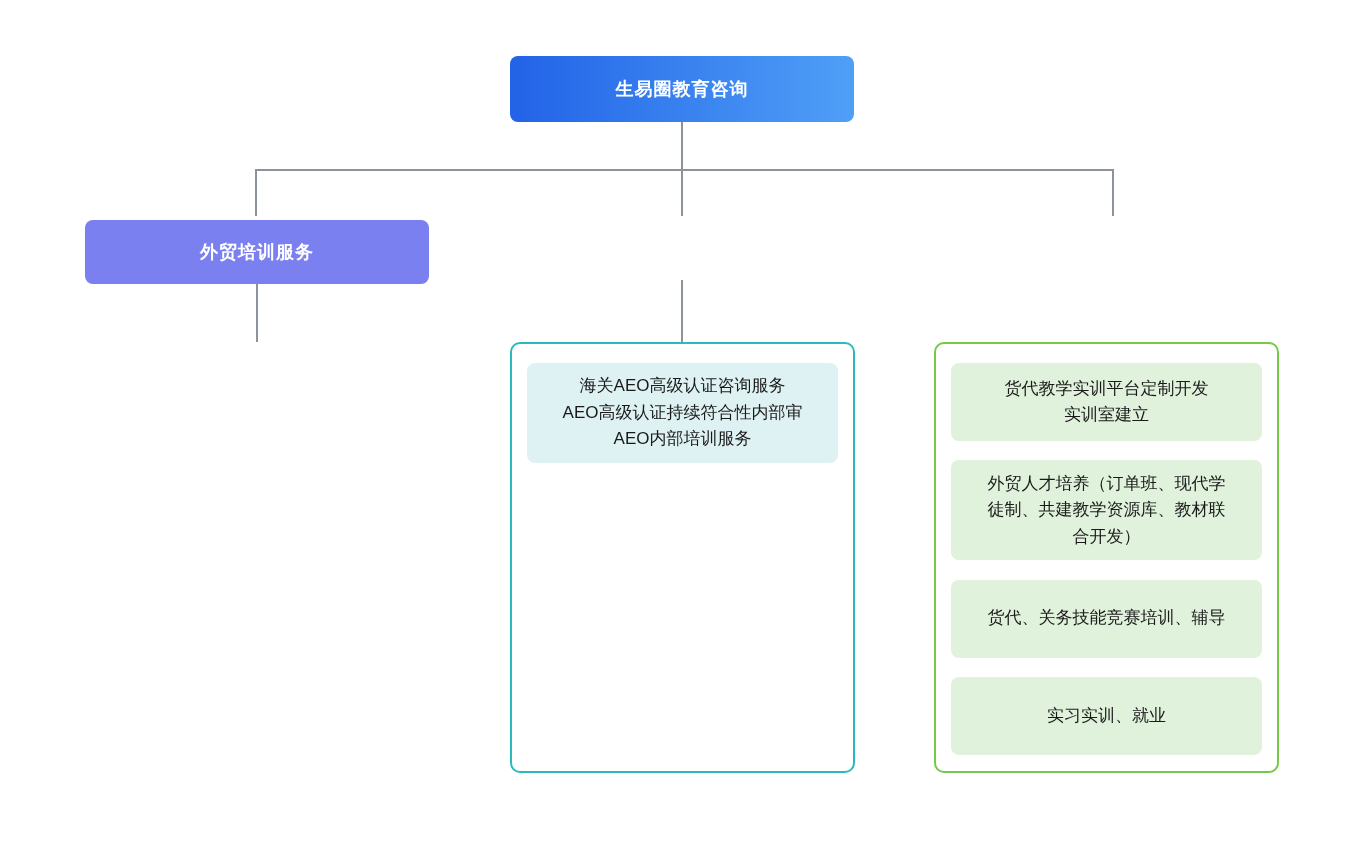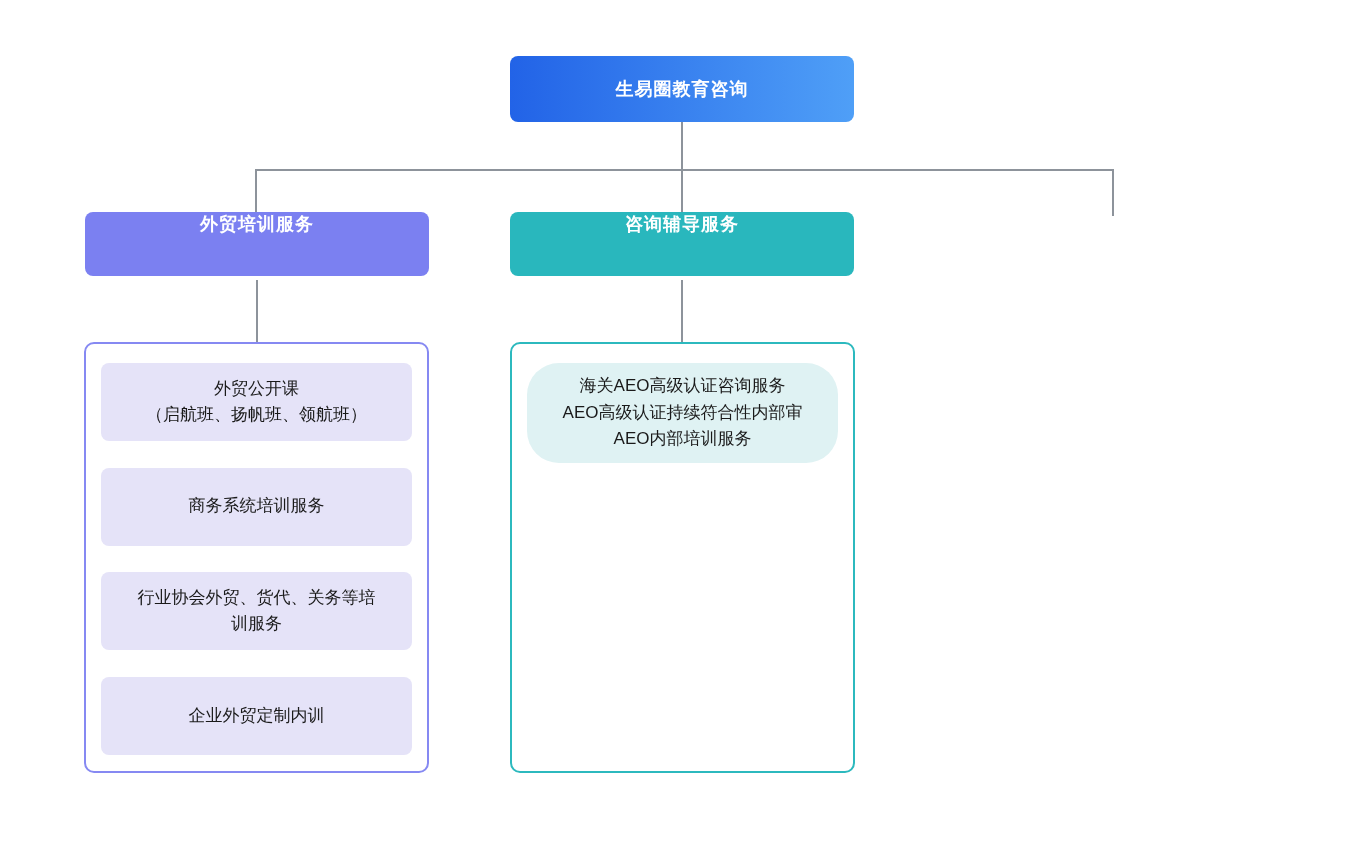--- a/index.html
+++ b/index.html
@@ -37,29 +37,30 @@
     font-weight: 700;
     display: flex;
     align-items: center;
     justify-content: center;
     letter-spacing: 1px;
   }
 
   
   .branch-header {
     position: absolute;
-    top: 212px;
+    top: 220px;
     width: 344px;
     height: 64px;
     border-radius: 8px;
     background: var(--hdr, #888);
     color: #ffffff;
     font-size: 18px;
     font-weight: 700;
     display: flex;
+    align-items: center;
     justify-content: center;
     letter-spacing: 1px;
   }
   .branch-header.b1 { left: 85px; }
   .branch-header.b2 { left: 510px; }
   .branch-header.b3 { left: 935px; }
 
   
   .branch-box {
     position: absolute;
@@ -87,21 +88,21 @@
     font-size: 17px;
     line-height: 1.55;
     display: flex;
     align-items: center;
     justify-content: center;
     text-align: center;
     white-space: pre-line;
     padding: 2px 10px;
     box-sizing: border-box;
   }
-  .item.tall { min-height: 100px; border-radius: 32px; }
+  .item.tall { min-height: 100px; }
 </style>
 </head>
 <body>
 
 <div class="stage">
 
   <div class="line v" style="left:681px; top:122px; height:47px;"></div>
   <div class="line h" style="left:255px; top:169px; width:858px;"></div>
   <div class="line v" style="left:255px; top:169px; height:47px;"></div>
   <div class="line v" style="left:681px; top:169px; height:47px;"></div>
@@ -109,33 +110,31 @@
   <div class="line v" style="left:256px; top:280px; height:62px;"></div>
   <div class="line v" style="left:681px; top:280px; height:62px;"></div>
 
   <div class="root-node" style="--grad-from: #2263e7; --grad-to: #4f9ff7;">
     <span>生易圈教育咨询</span>
   </div>
 
   <div class="branch-header b1" style="--hdr: #7b80f1;">
     <span>外贸培训服务</span>
   </div>
-  <div class="branch-header b2" style="--hdr: #29b7bd;">
-    <span>咨询辅导服务</span>
-  </div>
 
-  <div class="branch-box b1" style="--brd: #8689f2; --itm: #e5e3f8;">
-    <div class="item">外贸公开课
-（启航班、扬帆班、领航班）</div>
-    <div class="item">商务系统培训服务</div>
-    <div class="item">行业协会外贸、货代、关务等培
-训服务</div>
-    <div class="item">企业外贸定制内训</div>
-  </div>
 
   <div class="branch-box b2" style="--brd: #2cb9be; --itm: #dff2f3;">
     <div class="item tall">海关AEO高级认证咨询服务
 AEO高级认证持续符合性内部审
 AEO内部培训服务</div>
   </div>
 
+  <div class="branch-box b3" style="--brd: #74ca47; --itm: #e0f1dc;">
+    <div class="item">货代教学实训平台定制开发
+实训室建立</div>
+    <div class="item tall">外贸人才培养（订单班、现代学
+徒制、共建教学资源库、教材联
+合开发）</div>
+    <div class="item">货代、关务技能竞赛培训、辅导</div>
+    <div class="item">实习实训、就业</div>
+  </div>
 
 </div>
 
 </body></html>

